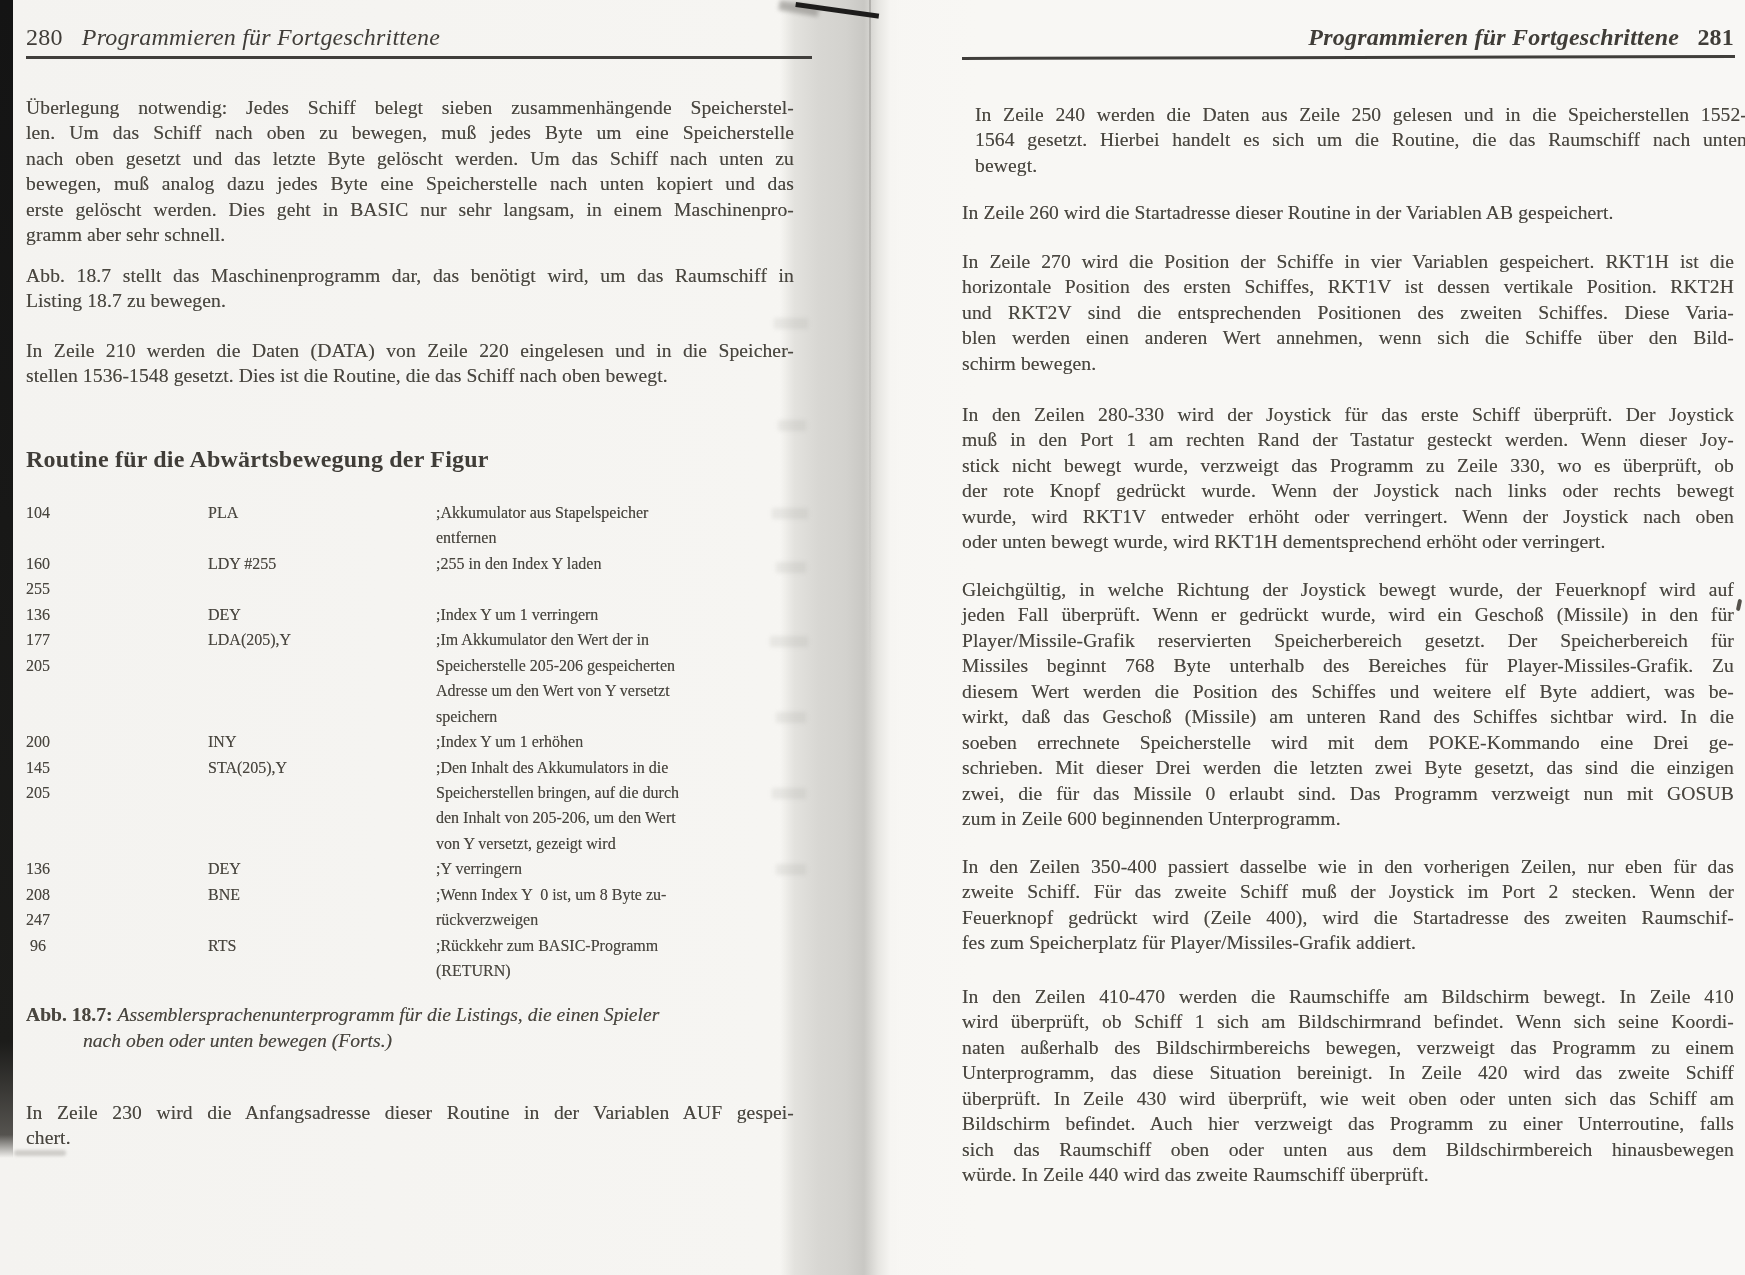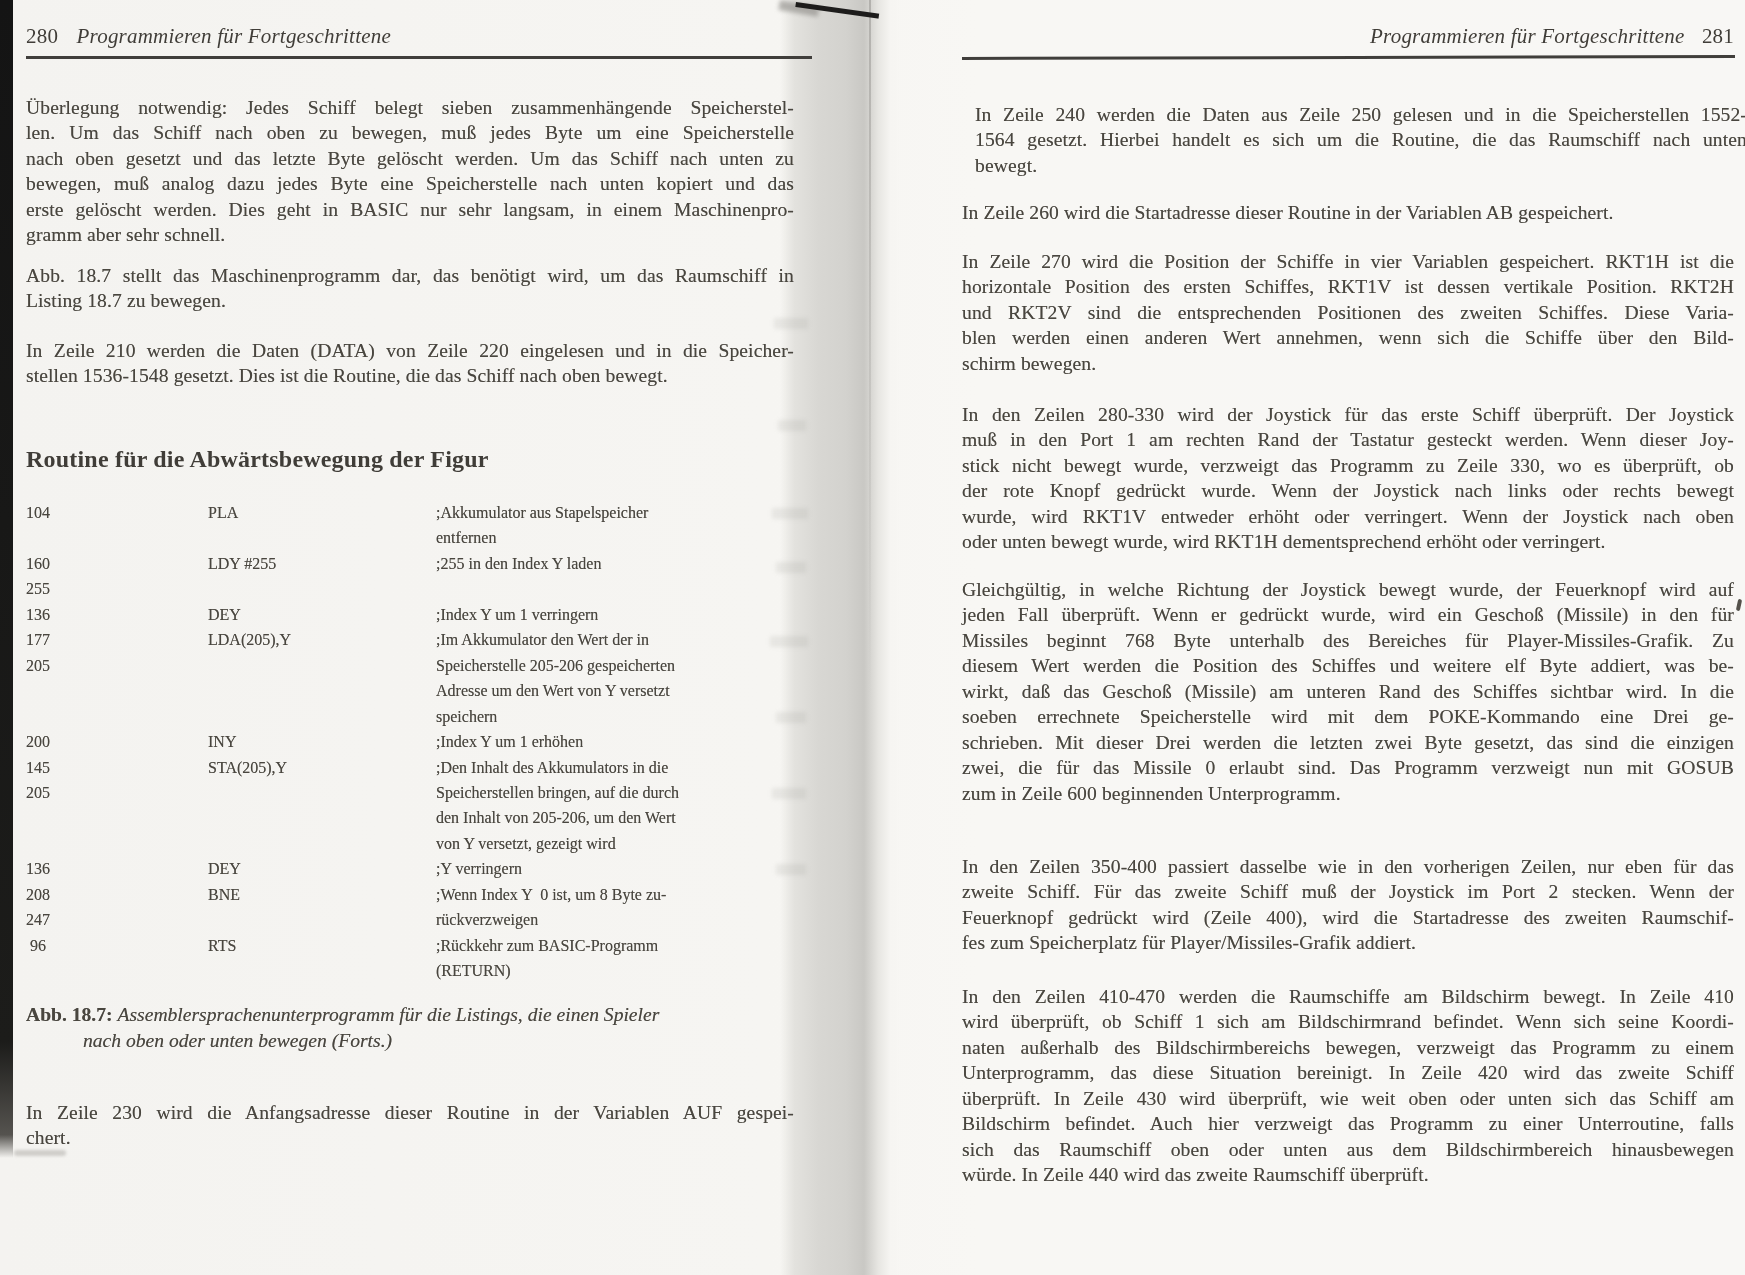--- a/index.html
+++ b/index.html
@@ -21,21 +21,21 @@
   .gutter-wedge{position:absolute;left:796px;top:2px;width:84px;height:5px;background:#1d1c1b;
     transform:rotate(8deg);transform-origin:left top;filter:blur(.6px);}
   .gutter-wedge2{position:absolute;left:780px;top:0px;width:40px;height:10px;background:#8a8884;
     transform:rotate(10deg);transform-origin:left top;filter:blur(2px);opacity:.6;}
   .corner-mark{position:absolute;left:14px;top:1150px;width:52px;height:6px;
     background:rgba(140,138,132,.35);filter:blur(1.5px);border-radius:3px;}
   .stray-mark{position:absolute;left:1737px;top:599px;width:4px;height:12px;
     background:#54514b;border-radius:2px;transform:rotate(12deg);}
   .ghost{position:absolute;background:rgba(150,147,140,.16);filter:blur(2px);border-radius:2px;}
   
-  .hdr{position:absolute;top:24px;font-size:21px;color:#403d38;letter-spacing:.2px;}
+  .hdr{position:absolute;top:24px;font-size:24px;color:#403d38;letter-spacing:.2px;}
   .hdr .num{font-style:normal;}
   .hdr .ttl{font-style:italic;}
   .rule{position:absolute;top:56px;height:3px;background:#403e3b;}
   .rule.right-rule{transform:rotate(-.15deg);}
   .para{position:absolute;font-size:19.6px;line-height:25.45px;letter-spacing:.1px;
     text-shadow:0 0 .5px rgba(73,70,63,.55);}
   .pline{text-align:justify;text-align-last:justify;white-space:normal;}
   .pline.last{text-align-last:left;}
   .heading{position:absolute;font-size:24px;font-weight:bold;color:#403d38;letter-spacing:.2px;}
   .listing{position:absolute;font-size:16px;line-height:25.45px;
@@ -198,21 +198,21 @@
   <div class="caption" style="left:26px;top:1002px;width:768px;">
     <div><span class="lbl">Abb. 18.7:</span> <span class="it">Assemblersprachenunterprogramm für die Listings, die einen Spieler</span></div>
     <div class="line2">nach oben oder unten bewegen (Forts.)</div>
   </div>
 
   <div class="para" style="left:26px;top:1100px;width:768px;">
       <div class="pline">In Zeile 230 wird die Anfangsadresse dieser Routine in der Variablen AUF gespei-</div>
       <div class="pline last">chert.</div>
     </div>
 
-  <div class="hdr" style="left:962px;width:772px;text-align:right;">
+  <div class="hdr" style="left:962px;width:772px;text-align:right;font-weight:bold;">
     <span class="ttl">Programmieren für Fortgeschrittene</span>
     <span class="num" style="margin-left:12px;">281</span>
   </div>
   <div class="rule right-rule" style="left:962px;width:773px;"></div>
 
   <div class="para" style="left:962px;top:102px;width:772px;margin-left:13px;">
       <div class="pline">In Zeile 240 werden die Daten aus Zeile 250 gelesen und in die Speicherstellen 1552-</div>
       <div class="pline">1564 gesetzt. Hierbei handelt es sich um die Routine, die das Raumschiff nach unten</div>
       <div class="pline last">bewegt.</div>
     </div>
@@ -230,20 +230,21 @@
       <div class="pline">In den Zeilen 280-330 wird der Joystick für das erste Schiff überprüft. Der Joystick</div>
       <div class="pline">muß in den Port 1 am rechten Rand der Tastatur gesteckt werden. Wenn dieser Joy-</div>
       <div class="pline">stick nicht bewegt wurde, verzweigt das Programm zu Zeile 330, wo es überprüft, ob</div>
       <div class="pline">der rote Knopf gedrückt wurde. Wenn der Joystick nach links oder rechts bewegt</div>
       <div class="pline">wurde, wird RKT1V entweder erhöht oder verringert. Wenn der Joystick nach oben</div>
       <div class="pline last">oder unten bewegt wurde, wird RKT1H dementsprechend erhöht oder verringert.</div>
     </div>
   <div class="para" style="left:962px;top:577px;width:772px;">
       <div class="pline">Gleichgültig, in welche Richtung der Joystick bewegt wurde, der Feuerknopf wird auf</div>
       <div class="pline">jeden Fall überprüft. Wenn er gedrückt wurde, wird ein Geschoß (Missile) in den für</div>
+      <div class="pline">Player/Missile-Grafik reservierten Speicherbereich gesetzt. Der Speicherbereich für</div>
       <div class="pline">Missiles beginnt 768 Byte unterhalb des Bereiches für Player-Missiles-Grafik. Zu</div>
       <div class="pline">diesem Wert werden die Position des Schiffes und weitere elf Byte addiert, was be-</div>
       <div class="pline">wirkt, daß das Geschoß (Missile) am unteren Rand des Schiffes sichtbar wird. In die</div>
       <div class="pline">soeben errechnete Speicherstelle wird mit dem POKE-Kommando eine Drei ge-</div>
       <div class="pline">schrieben. Mit dieser Drei werden die letzten zwei Byte gesetzt, das sind die einzigen</div>
       <div class="pline">zwei, die für das Missile 0 erlaubt sind. Das Programm verzweigt nun mit GOSUB</div>
       <div class="pline last">zum in Zeile 600 beginnenden Unterprogramm.</div>
     </div>
   <div class="para" style="left:962px;top:854px;width:772px;">
       <div class="pline">In den Zeilen 350-400 passiert dasselbe wie in den vorherigen Zeilen, nur eben für das</div>

